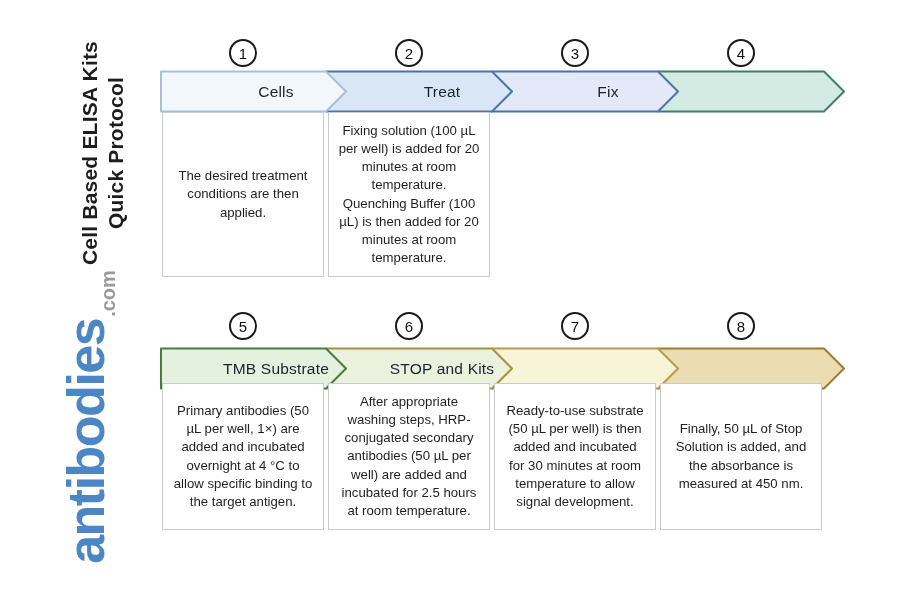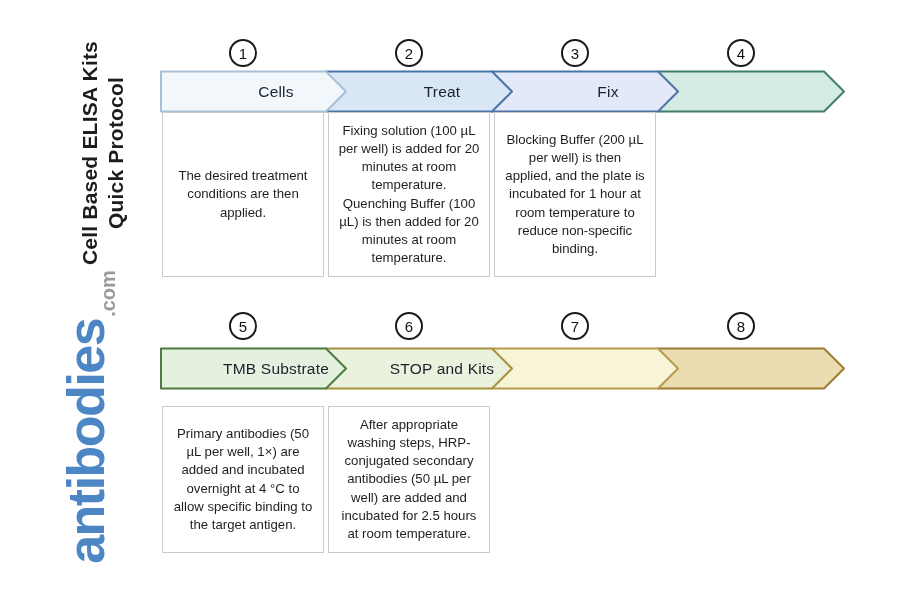--- a/index.html
+++ b/index.html
@@ -52,21 +52,21 @@
     flex:0 0 162px;margin:0 2px;box-sizing:border-box;
     border:1.5px solid #c7cbcf;background:#ffffff;
     display:flex;align-items:center;justify-content:center;
     padding:8px 9px;
   }
   .desc-box p{
     margin:0;text-align:center;font-size:13.2px;line-height:1.38;color:#1f1f1f;
   }
   .r1-circles{top:39px;}
   .r1-arrows{top:70px;}  .r2-arrows{top:347px;}
-  .r1-boxes{top:112px;height:165px;} .r2-boxes{top:406px;height:147px;}
+  .r1-boxes{top:112px;height:165px;} .r2-boxes{top:383px;height:147px;}
 </style>
 </head>
 <body>
 
 <div class="side-title">
   <div>Cell Based ELISA Kits</div>
   <div>Quick Protocol</div>
 </div>
 
 <div class="logo-wrap">
@@ -98,23 +98,20 @@
   <div class="arrow-label">Fix</div>
 </div>
 
 <div class="box-row r1-boxes">
   <div class="desc-box">
       <p>The desired treatment conditions are then applied.</p>
     </div>
   <div class="desc-box">
       <p>Fixing solution (100 µL per well) is added for 20 minutes at room temperature. Quenching Buffer (100 µL) is then added for 20 minutes at room temperature.</p>
     </div>
-  <div class="desc-box">
-      <p>Blocking Buffer (200 µL per well) is then applied, and the plate is incubated for 1 hour at room temperature to reduce non-specific binding.</p>
-    </div>
 </div>
 
 <div class="circle" style="left:229px;top:312px">
     <span>5</span>
   </div>
 <div class="circle" style="left:395px;top:312px">
     <span>6</span>
   </div>
 <div class="circle" style="left:561px;top:312px">
     <span>7</span>
@@ -134,13 +131,19 @@
   <div class="arrow-label">STOP and Kits</div>
 </div>
 
 <div class="box-row r2-boxes">
   <div class="desc-box">
       <p>Primary antibodies (50 µL per well, 1×) are added and incubated overnight at 4 °C to allow specific binding to the target antigen.</p>
     </div>
   <div class="desc-box">
       <p>After appropriate washing steps, HRP-conjugated secondary antibodies (50 µL per well) are added and incubated for 2.5 hours at room temperature.</p>
     </div>
+  <div class="desc-box">
+      <p>Ready-to-use substrate (50 µL per well) is then added and incubated for 30 minutes at room temperature to allow signal development.</p>
+    </div>
+  <div class="desc-box">
+      <p>Finally, 50 µL of Stop Solution is added, and the absorbance is measured at 450 nm.</p>
+    </div>
 </div>
 
 </body></html>

